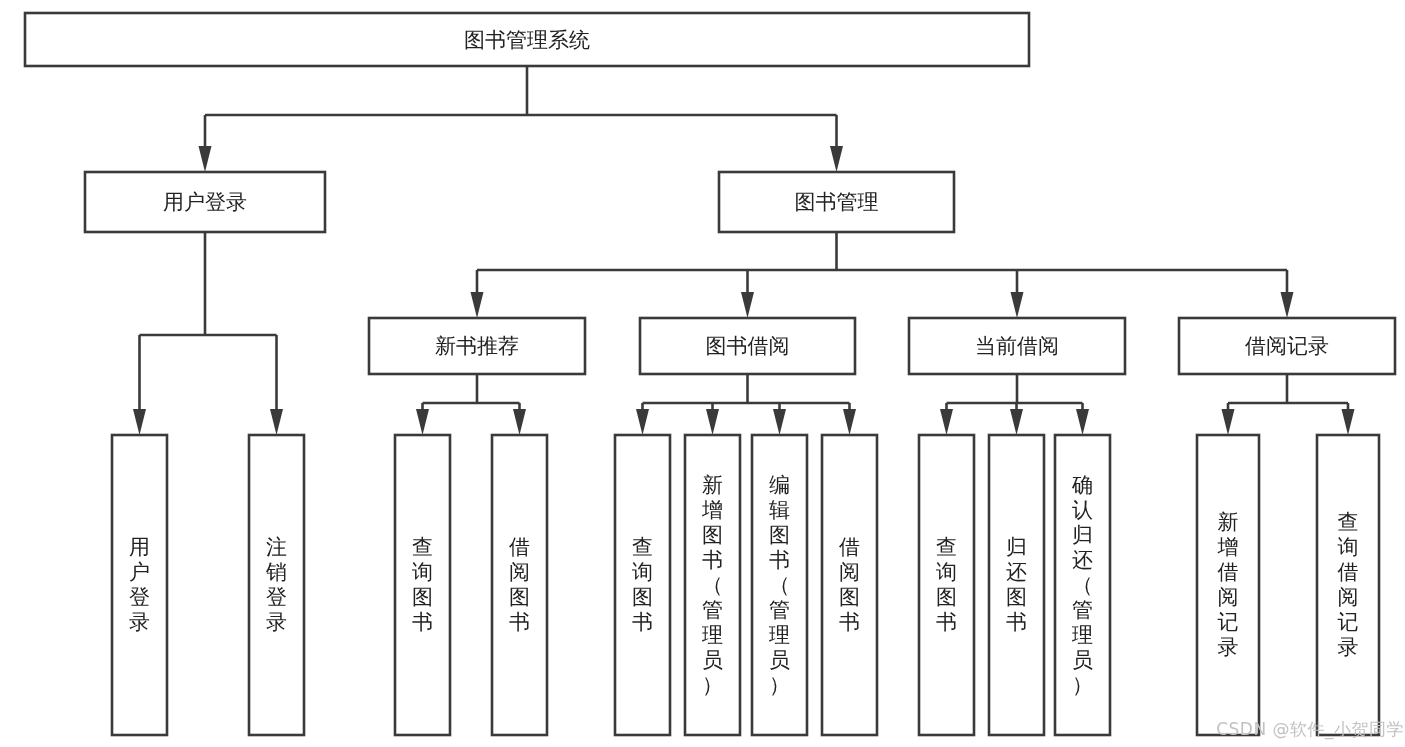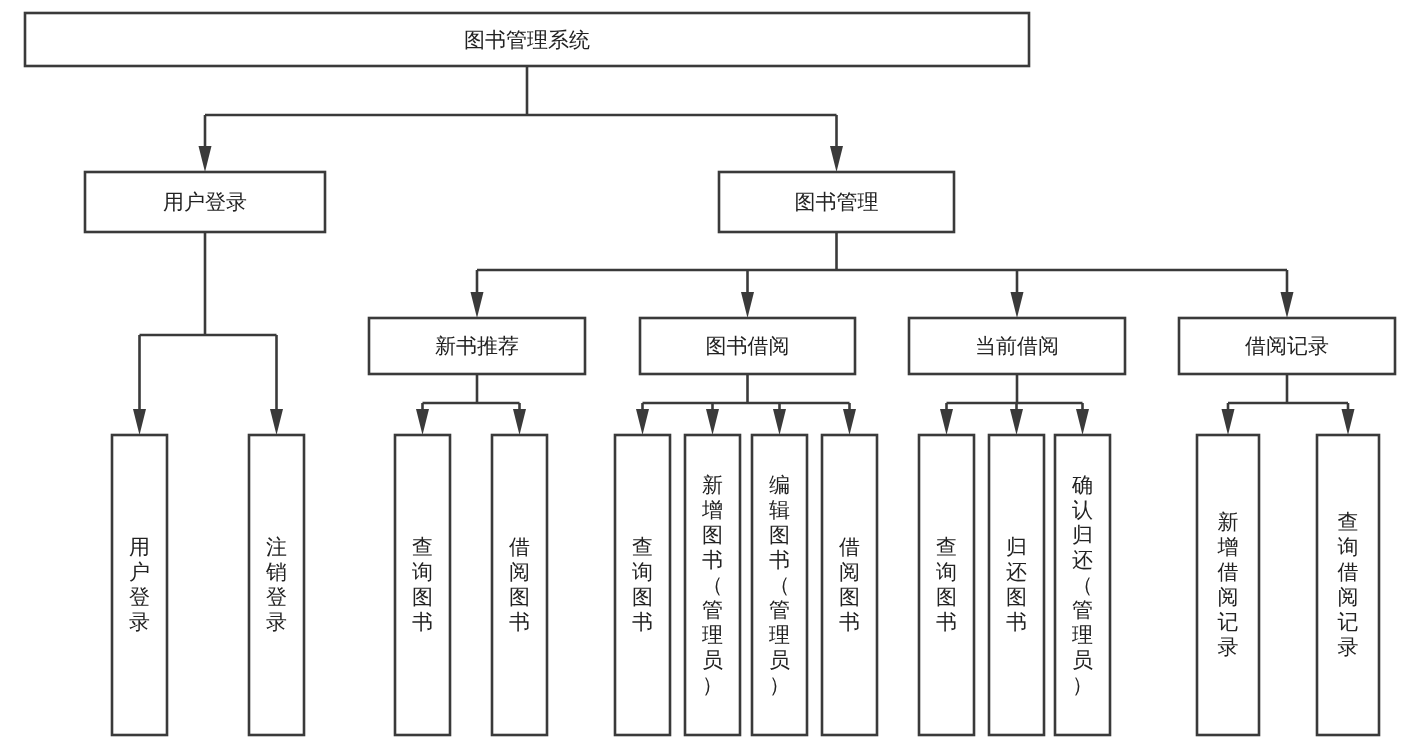--- a/index.html
+++ b/index.html
@@ -166,13 +166,14 @@
         <text x="1009.5" y="554" class="node-label-v"><tspan x="1009.5">归</tspan><tspan x="1009.5" dy="25">还</tspan><tspan x="1009.5" dy="25">图</tspan><tspan x="1009.5" dy="25">书</tspan></text>
         <rect x="1048" y="435" width="55" height="300" class="node-rect"></rect>
         <text x="1075.5" y="491.5" class="node-label-v"><tspan x="1075.5">确</tspan><tspan x="1075.5" dy="25">认</tspan><tspan x="1075.5" dy="25">归</tspan><tspan x="1075.5" dy="25">还</tspan><tspan x="1075.5" dy="25">（</tspan><tspan x="1075.5" dy="25">管</tspan><tspan x="1075.5" dy="25">理</tspan><tspan x="1075.5" dy="25">员</tspan><tspan x="1075.5" dy="25">）</tspan></text>
         <rect x="1190" y="435" width="62" height="300" class="node-rect"></rect>
         <text x="1221" y="529" class="node-label-v"><tspan x="1221">新</tspan><tspan x="1221" dy="25">增</tspan><tspan x="1221" dy="25">借</tspan><tspan x="1221" dy="25">阅</tspan><tspan x="1221" dy="25">记</tspan><tspan x="1221" dy="25">录</tspan></text>
         <rect x="1310" y="435" width="62" height="300" class="node-rect"></rect>
         <text x="1341" y="529" class="node-label-v"><tspan x="1341">查</tspan><tspan x="1341" dy="25">询</tspan><tspan x="1341" dy="25">借</tspan><tspan x="1341" dy="25">阅</tspan><tspan x="1341" dy="25">记</tspan><tspan x="1341" dy="25">录</tspan></text>
       </g>
   </svg>
 
+  <div class="watermark-text">CSDN @软件_小贺同学</div>
 </div>
 
 </body></html>

